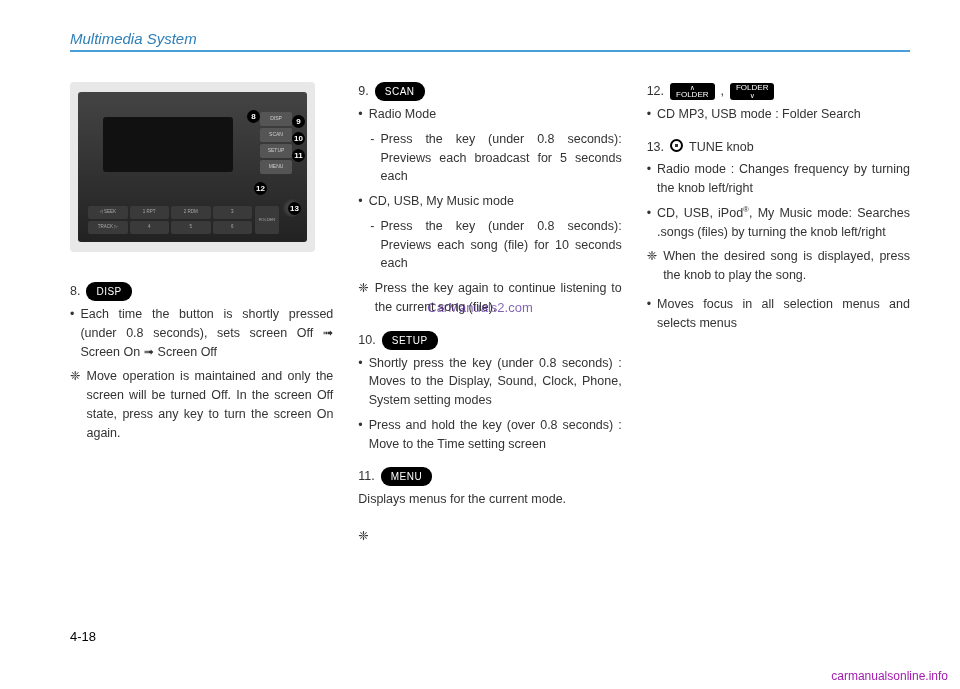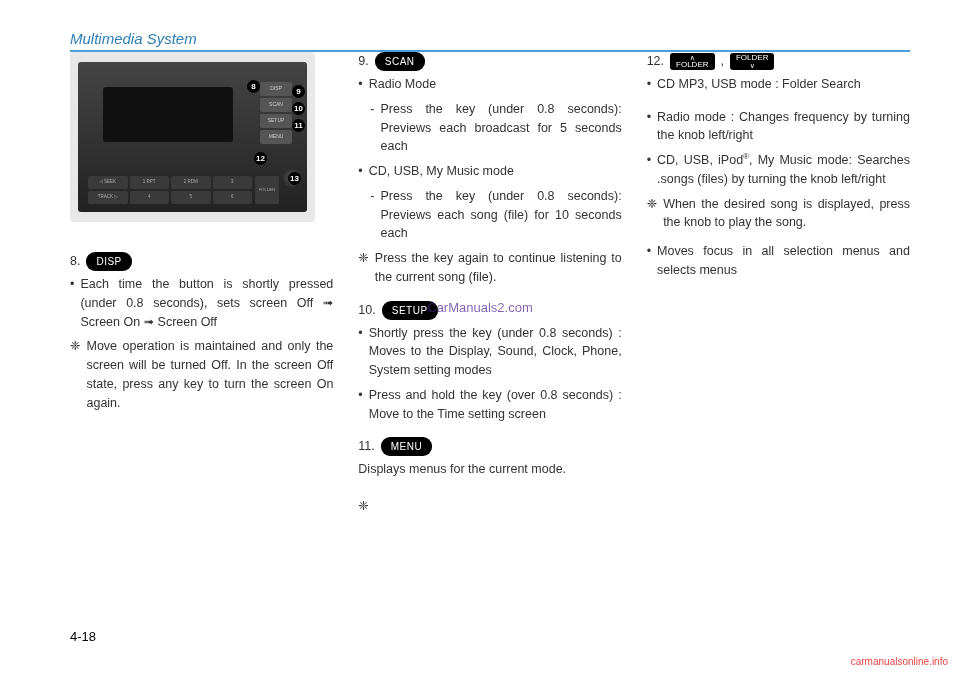--- a/index.html
+++ b/index.html
@@ -7,20 +7,21 @@
       width: 960px;
       height: 689px;
       font-family: Arial, sans-serif;
       background: #fff;
       position: relative;
       padding: 30px 50px 20px 70px;
     }
     .header {
       border-bottom: 2px solid #4a9fd8;
       padding-bottom: 2px;
+      margin-bottom: 30px;
     }
     .header-title {
       color: #2e7fb8;
       font-size: 15px;
       font-style: italic;
       font-weight: 500;
     }
     .content {
       display: flex;
       gap: 25px;
@@ -211,24 +212,24 @@
       top: 300px;
       left: 50%;
       transform: translateX(-50%);
       color: #4c1d95;
       font-size: 13px;
       opacity: 0.7;
       pointer-events: none;
     }
     .watermark-bottom {
       position: absolute;
-      bottom: 22px;
+      bottom: 6px;
       right: 12px;
-      color: #ef4444;
-      font-size: 10px;
+      color: #a21caf;
+      font-size: 12px;
     }
     .sup { font-size: 8px; vertical-align: super; }
   </style>
 </head>
 <body>
 
 <div class="header">
   <span class="header-title">Multimedia System</span>
 </div>
 
@@ -354,20 +355,25 @@
             <span class="arrow">∨</span>
           </span>
       </div>
       <div class="bullet-item">
           <span class="mark">•</span>
           <span>CD MP3, USB mode : Folder Search</span>
         </div>
     </div>
 
     <div class="item">
+      <div class="item-head">
+        <span>13.</span>
+        <span class="knob-icon"></span>
+        <span>TUNE knob</span>
+      </div>
       <div class="bullet-item">
           <span class="mark">•</span>
           <span>Radio mode : Changes frequency by turning the knob left/right</span>
         </div>
       <div class="bullet-item">
           <span class="mark">•</span>
           <span><span>CD, USB, iPod</span><span class="sup">®</span><span>, My Music mode: Searches .songs (files) by turning the knob left/right</span></span>
         </div>
       <div class="note-item">
           <span class="mark">❈</span>

